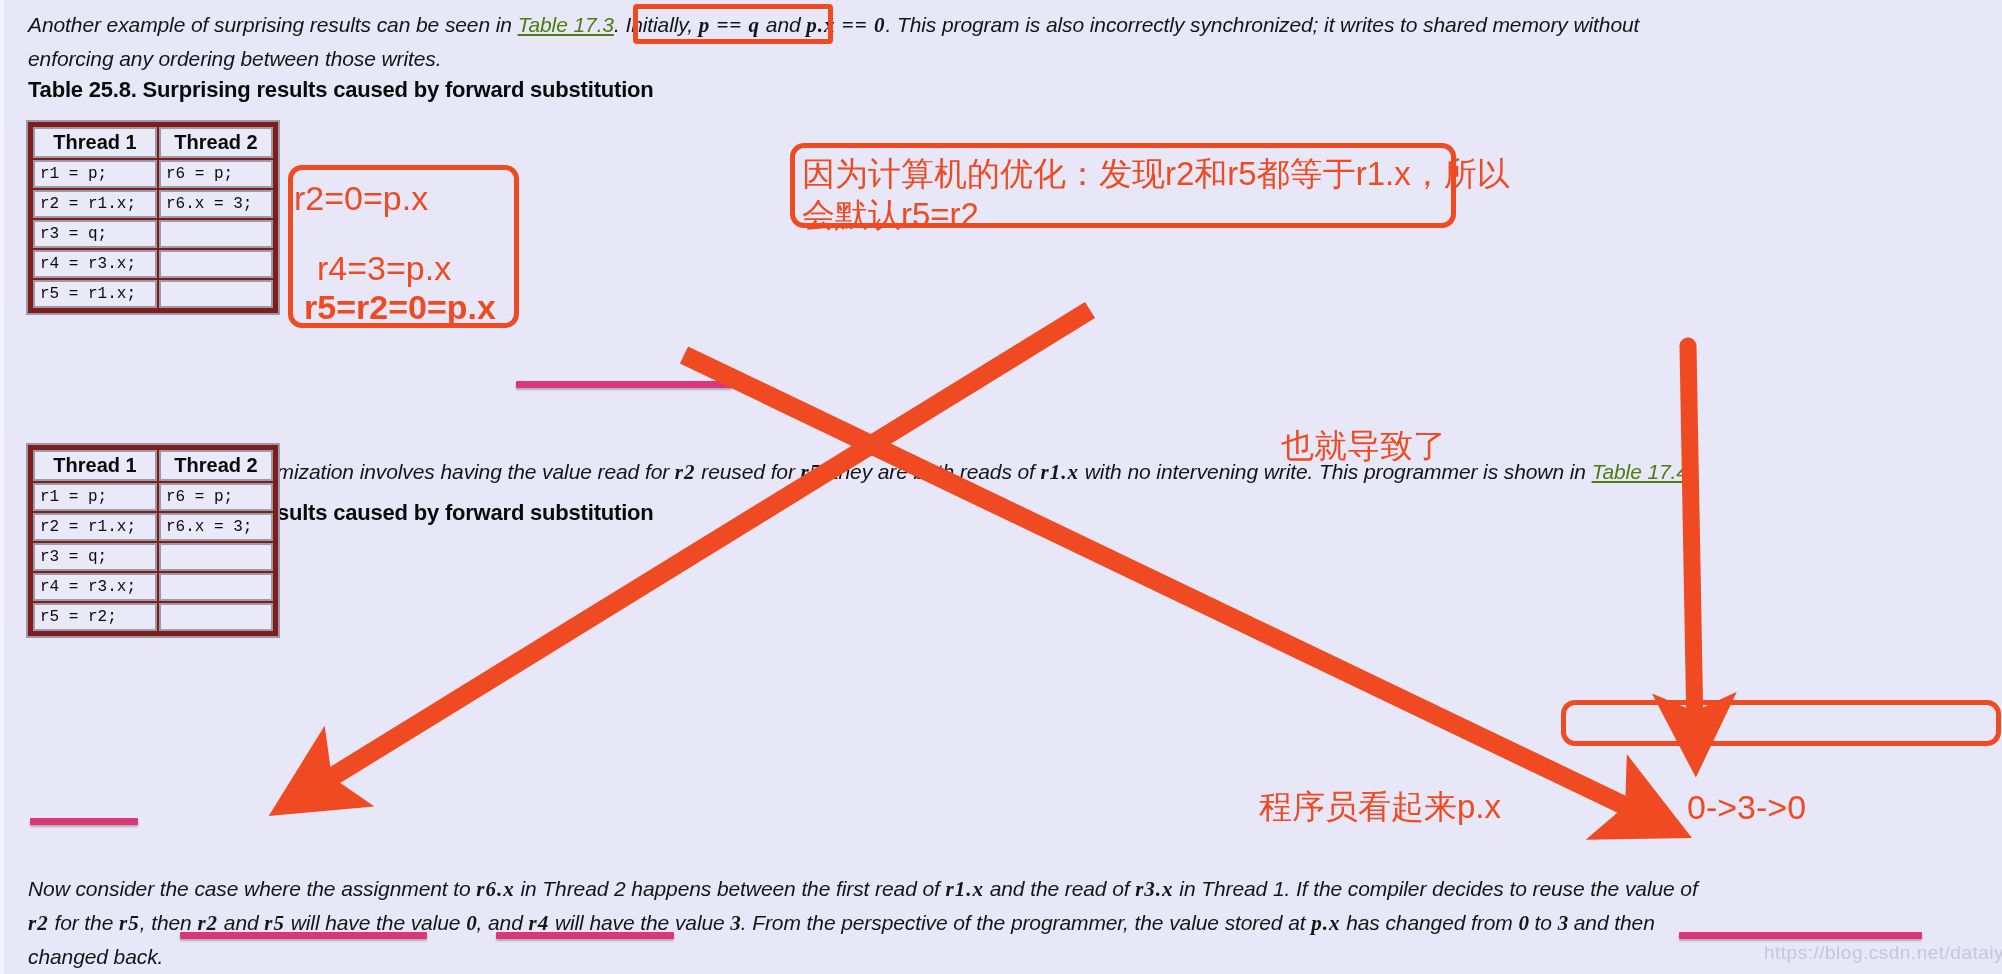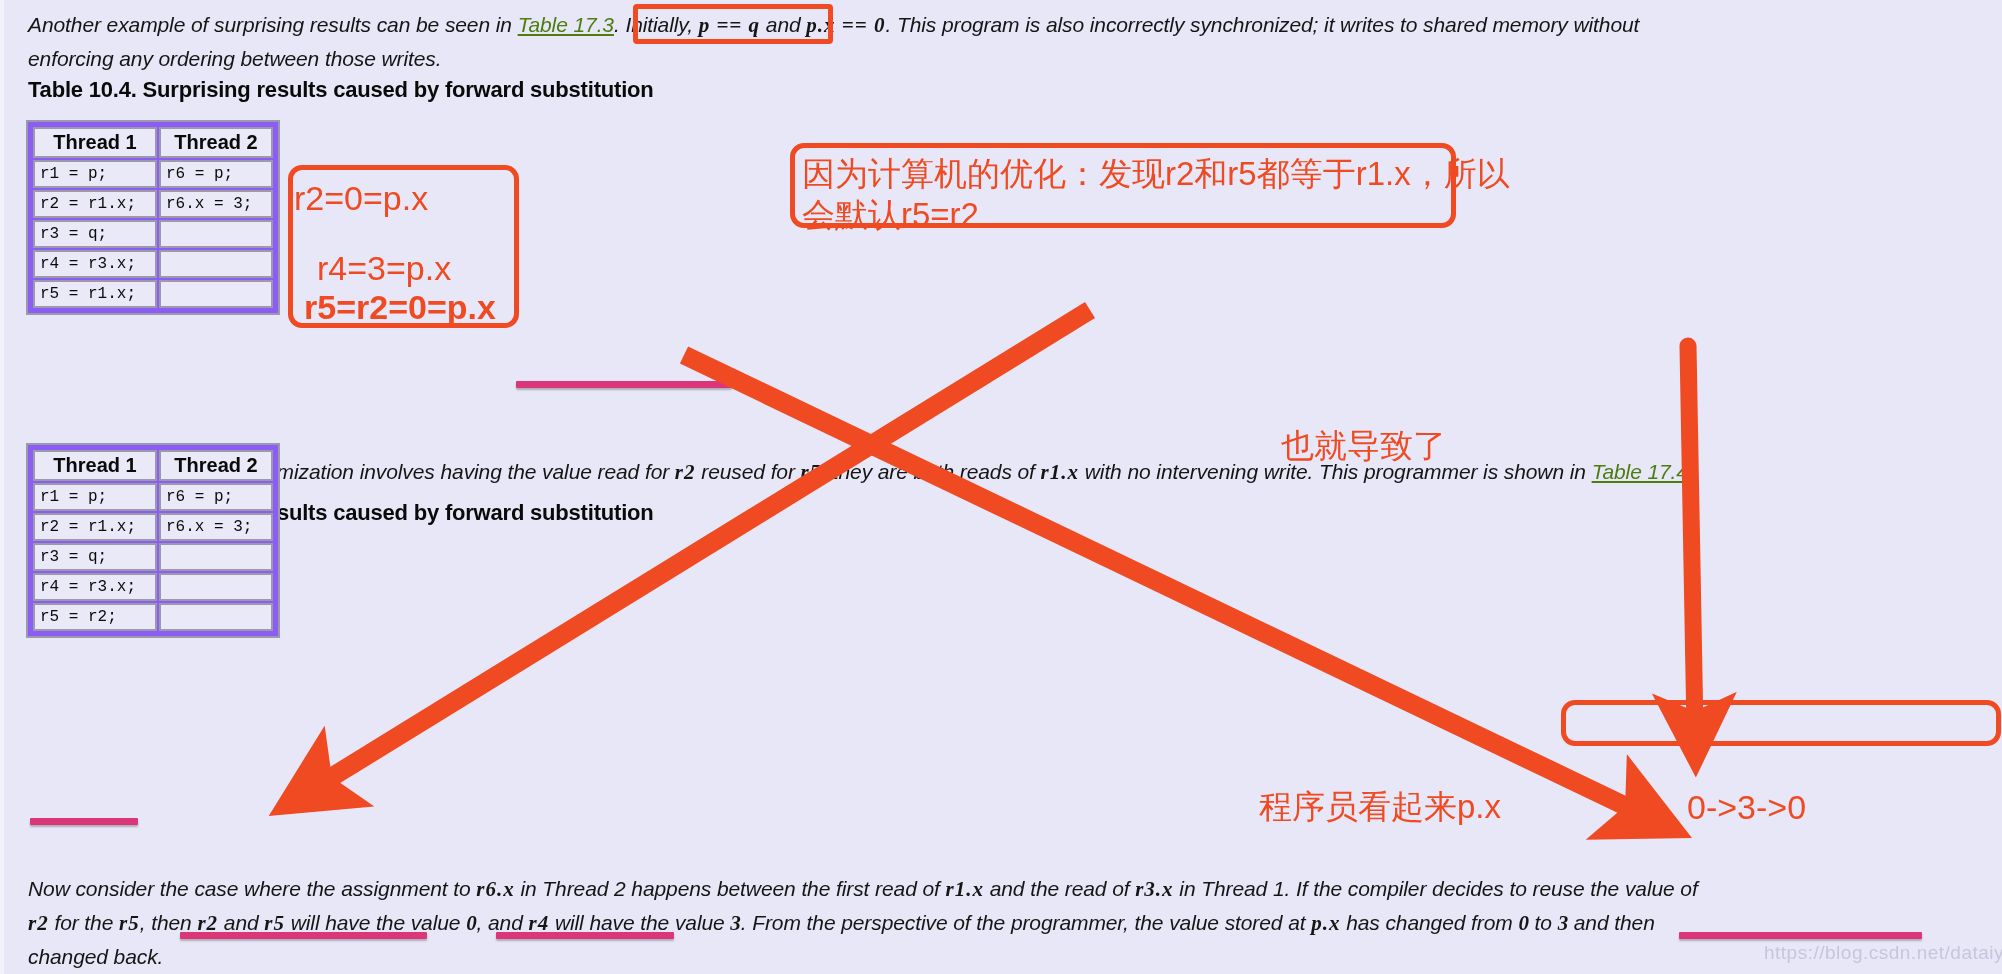--- a/index.html
+++ b/index.html
@@ -47,21 +47,21 @@
     font-weight:bold;
     font-size:22px;
     color:#0a0a0a;
     font-family:"Liberation Sans", sans-serif;
     letter-spacing:-0.2px;
   }
   
   .tbl{
     position:absolute;
     border:2px solid #9a9aa8;
-    background:#8b5cf6;
+    background:#7f1d1d;
     padding:3px;
     box-sizing:border-box;
   }
   .tbl table{border-collapse:separate;border-spacing:2px;}
   .tbl th,.tbl td{
     border:2px solid #9a9aa8;
     background:#e9e9f8;
     height:28px;
     box-sizing:border-box;
   }
@@ -119,21 +119,21 @@
 </style>
 </head>
 <body>
 
 <div class="page">
 
   <div class="para" style="left:24px; top:8px; width:1960px;">
     <span>Another example of surprising results can be seen in </span><a class="lnk" href="#">Table 17.3</a><span>. Initially, </span><span class="mono">p == q</span><span> and </span><span class="mono">p.x == 0</span><span>. This program is also incorrectly synchronized; it writes to shared memory without</span><br><span>enforcing any ordering between those writes.</span>
   </div>
 
-  <div class="tcap" style="left:24px; top:77px;">Table 10.4. Surprising results caused by forward substitution</div>
+  <div class="tcap" style="left:24px; top:77px;">Table 25.8. Surprising results caused by forward substitution</div>
 
   <div class="tbl" style="left:22px; top:120px;">
     <table>
       <thead>
         <tr>
           <th class="c1">Thread 1</th>
           <th class="c2">Thread 2</th>
         </tr>
       </thead>
       <tbody>

